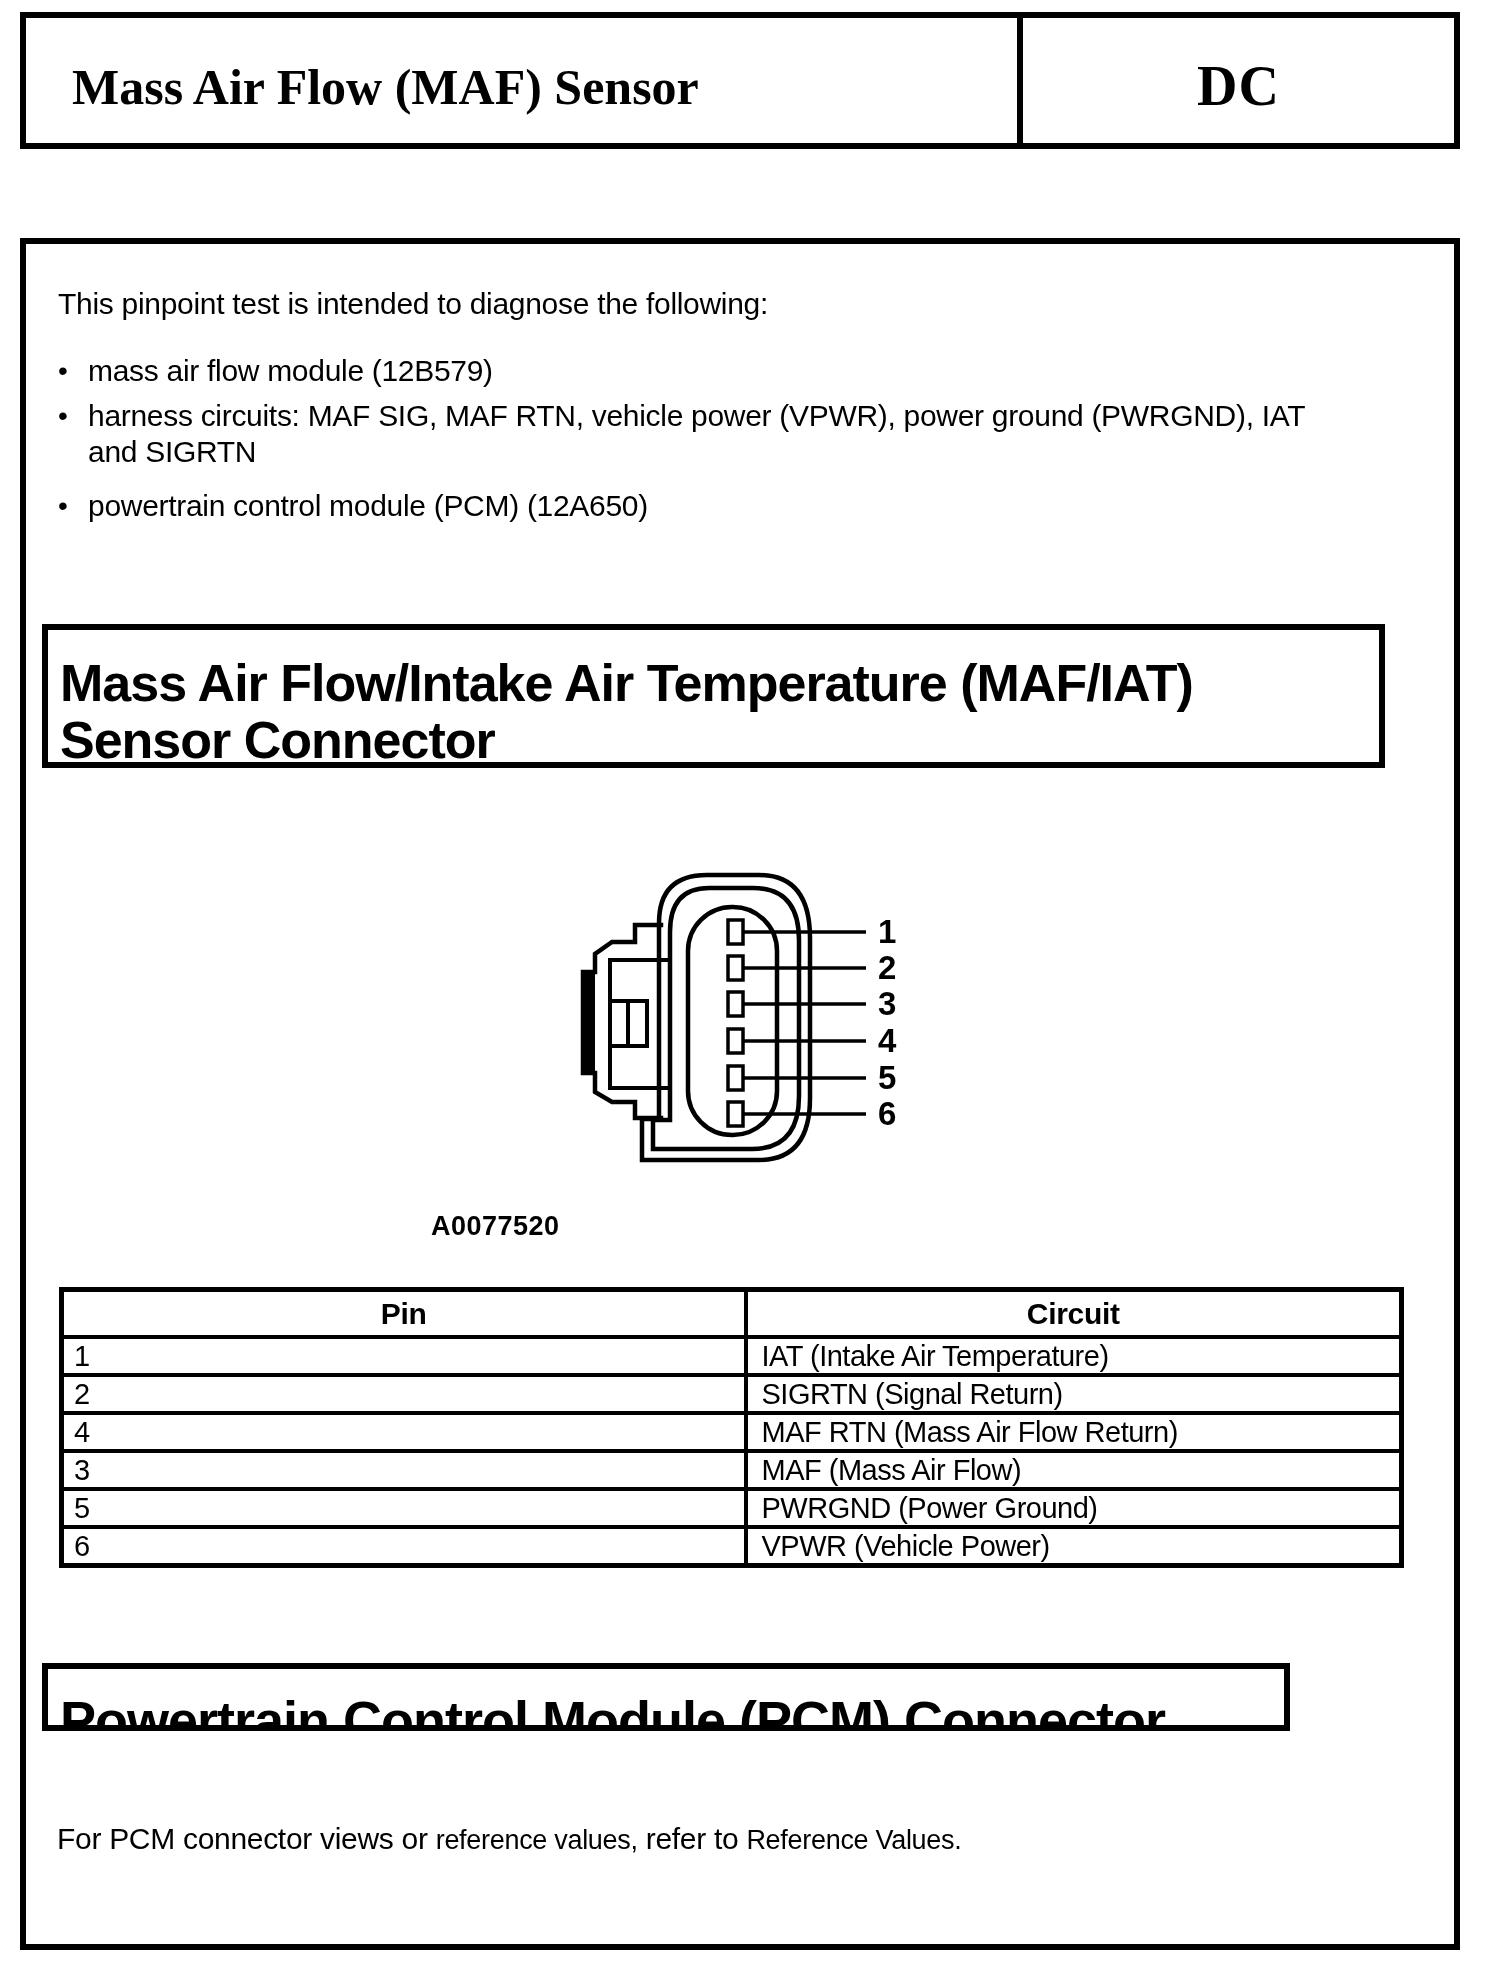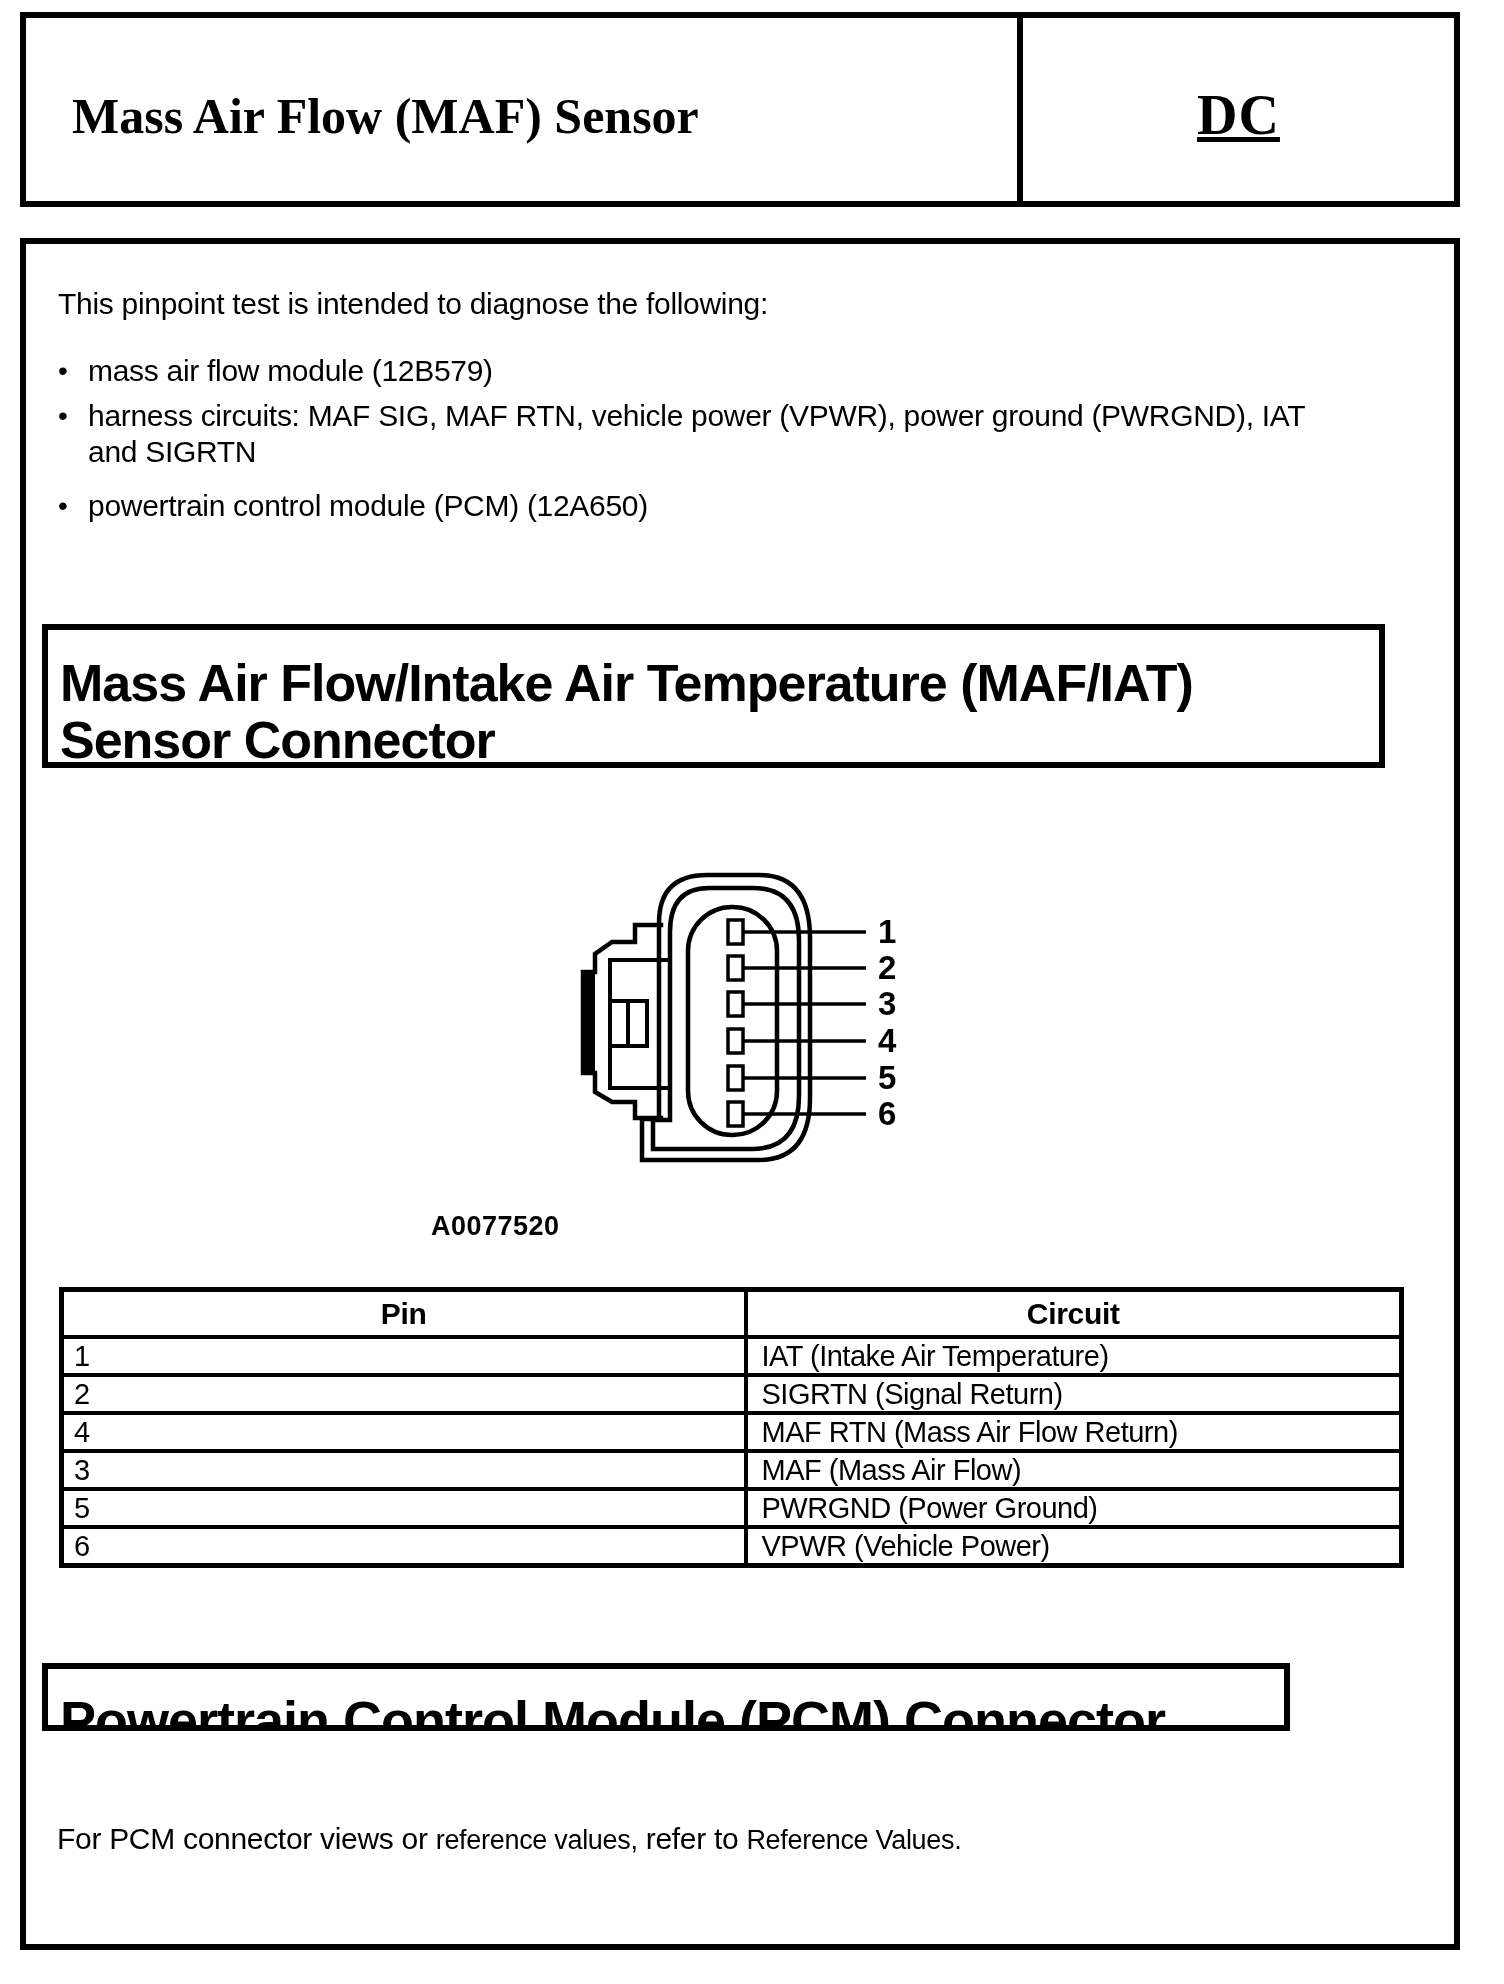--- a/index.html
+++ b/index.html
@@ -2,35 +2,35 @@
 <html><head>
 <meta charset="utf-8">
 <style>
   html,body{margin:0;padding:0;background:#ffffff;}
   .page{
     position:relative;width:1504px;height:1984px;background:#ffffff;
     font-family:"Liberation Sans","DejaVu Sans",sans-serif;color:#000;overflow:hidden;
   }
   
   .header-box{
-    position:absolute;left:20px;top:12px;width:1440px;height:195px;
+    position:absolute;left:20px;top:12px;width:1440px;height:137px;
     border:6px solid #000;box-sizing:border-box;display:flex;
   }
   .header-title-cell{
     width:997px;box-sizing:border-box;border-right:6px solid #000;
     display:flex;align-items:center;padding-left:46px;
   }
   .header-title{
     font-family:"Liberation Serif","DejaVu Serif",serif;
     font-weight:700;font-size:50px;margin-top:12px;letter-spacing:0px;
   }
   .header-code-cell{flex:1;display:flex;align-items:center;justify-content:center;}
   .header-code{
     font-family:"Liberation Serif","DejaVu Serif",serif;
-    font-weight:700;font-size:56px;margin-top:10px;letter-spacing:1px;text-decoration:underline;
+    font-weight:700;font-size:56px;margin-top:10px;letter-spacing:1px;
   }
   
   .content-box{
     position:absolute;left:20px;top:238px;width:1440px;height:1712px;
     border:6px solid #000;box-sizing:border-box;
   }
   .lead{
     position:absolute;left:32px;top:43px;margin:0;
     font-size:30px;letter-spacing:-0.3px;
   }

